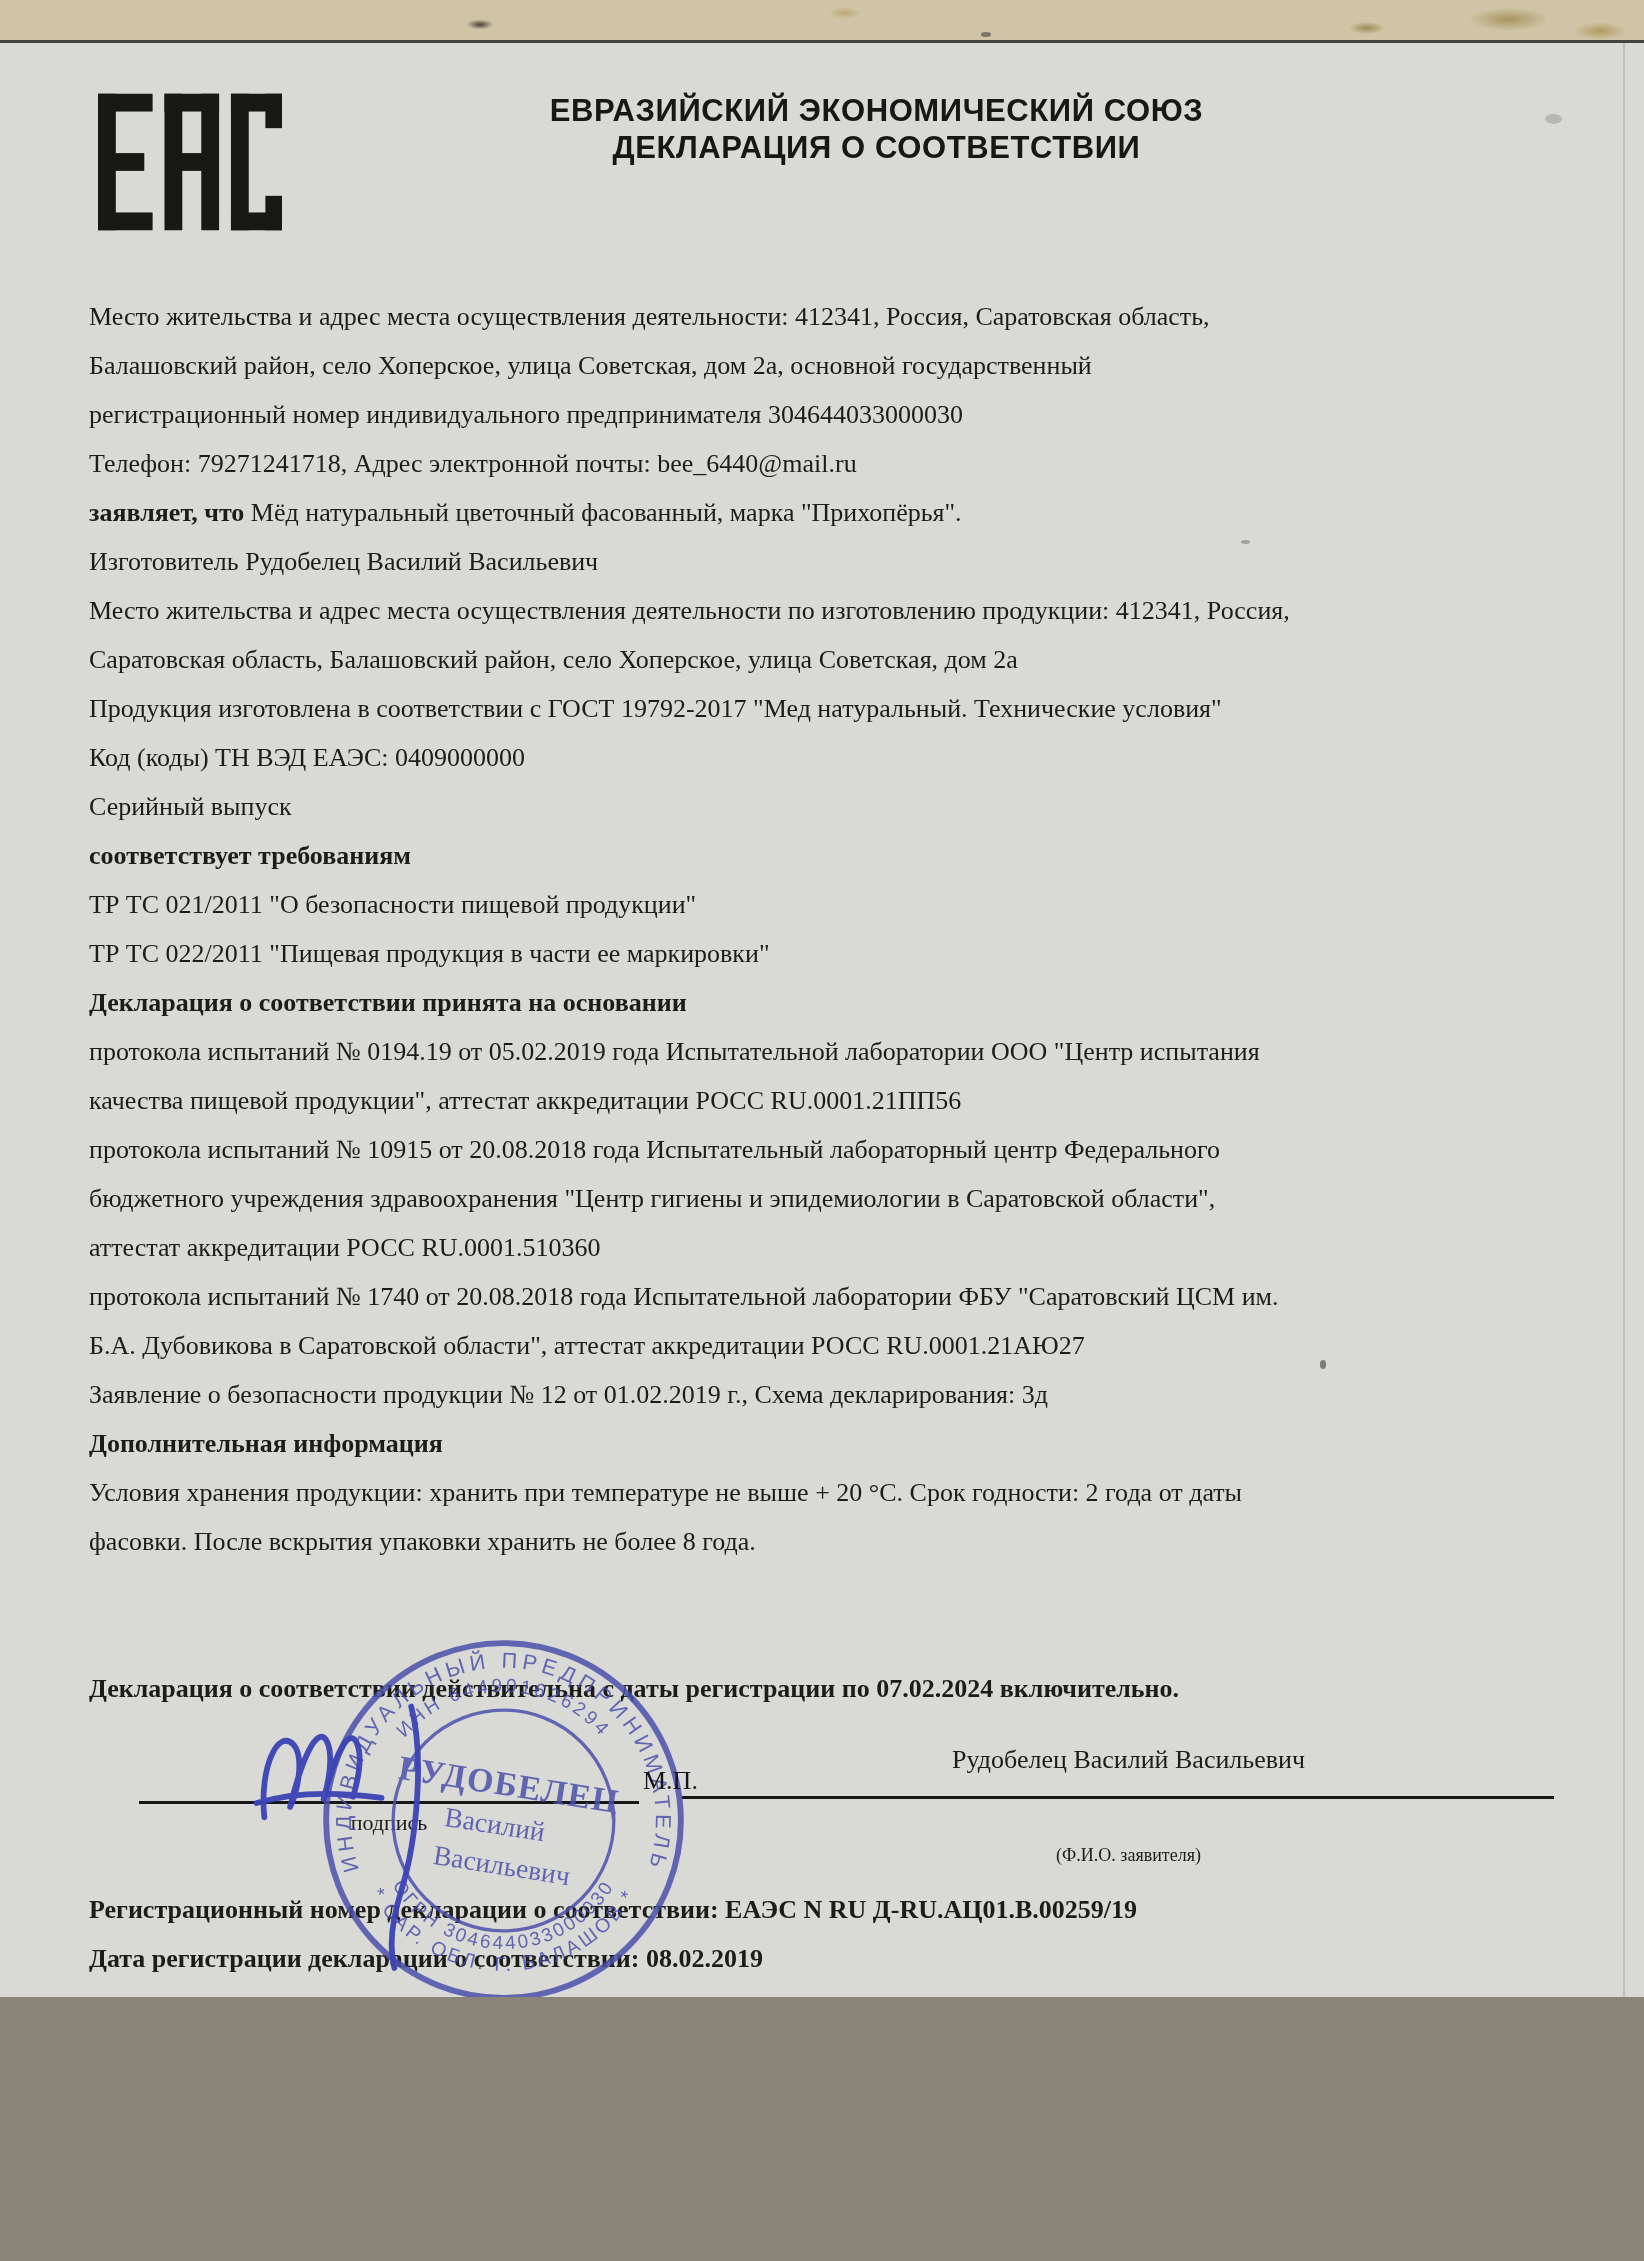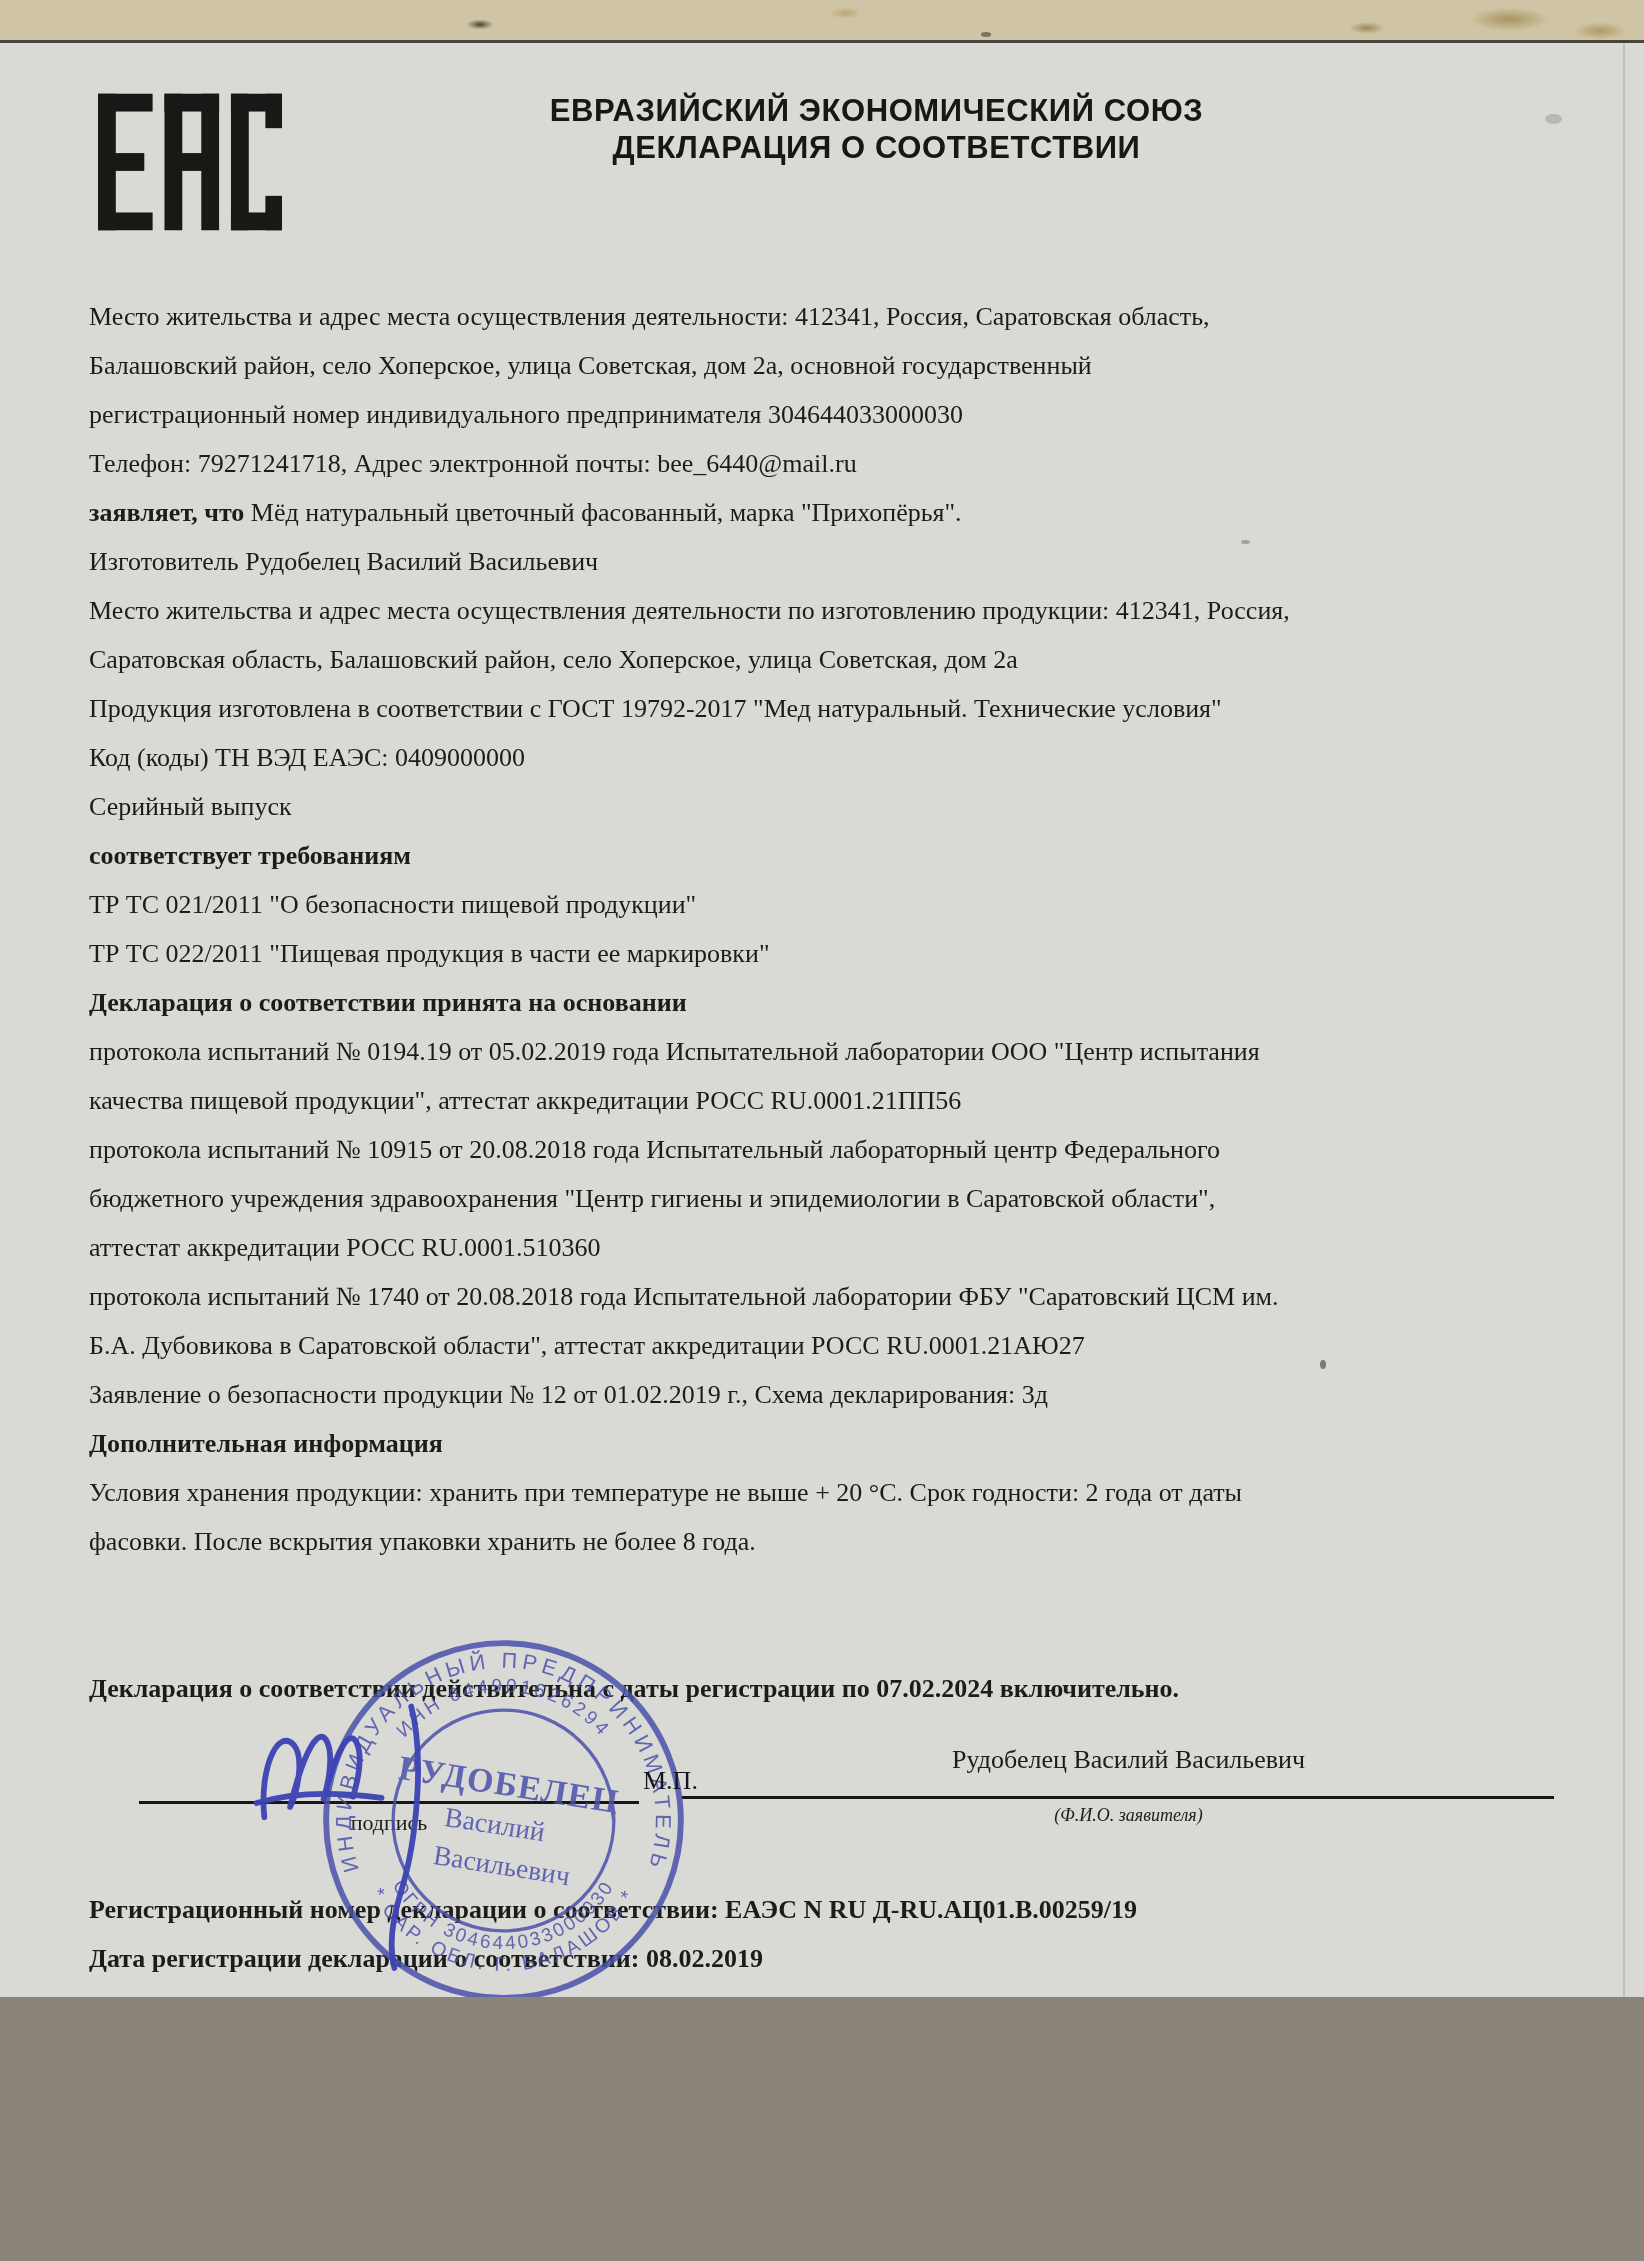--- a/index.html
+++ b/index.html
@@ -28,21 +28,21 @@
   .bline{height:49px;line-height:49px;white-space:nowrap;}
   .bline b{font-weight:bold;}
   .validity{position:absolute;left:89px;top:1674px;width:1516px;font-size:26px;font-weight:bold;}
 
   
   .sig-line-left{position:absolute;left:139px;top:1801px;width:500px;height:3.2px;background:#17171a;z-index:10;}
   .sig-caption-left{position:absolute;left:139px;top:1810px;width:500px;text-align:center;font-size:22px;z-index:10;}
   .mp-label{position:absolute;left:624px;top:1766px;font-size:26px;z-index:40;color:#14141a;margin-left:19px;}
   .name-right{position:absolute;left:703px;top:1745px;width:851px;text-align:center;font-size:26px;z-index:10;}
   .sig-line-right{position:absolute;left:682px;top:1796px;width:872px;height:3.2px;background:#17171a;z-index:10;}
-  .sig-caption-right{position:absolute;left:703px;top:1805px;width:851px;text-align:center;font-size:18px;z-index:10;font-style:italic;}
+  .sig-caption-right{position:absolute;left:703px;top:1845px;width:851px;text-align:center;font-size:18px;z-index:10;}
 
   .reg-block{position:absolute;left:89px;top:1885px;font-size:26px;font-weight:bold;z-index:10;}
   .reg-line{height:49px;line-height:49px;white-space:nowrap;}
 
   .stamp-svg{position:absolute;left:313px;top:1630px;z-index:30;opacity:.84;}
   .signature-svg{position:absolute;left:245px;top:1670px;z-index:35;opacity:.95;}
 
   .faint-smudge{position:absolute;left:1545px;top:114px;width:17px;height:10.3px;border-radius:50%;
     background:#9d9d93;opacity:.55;z-index:5;}
 </style>

